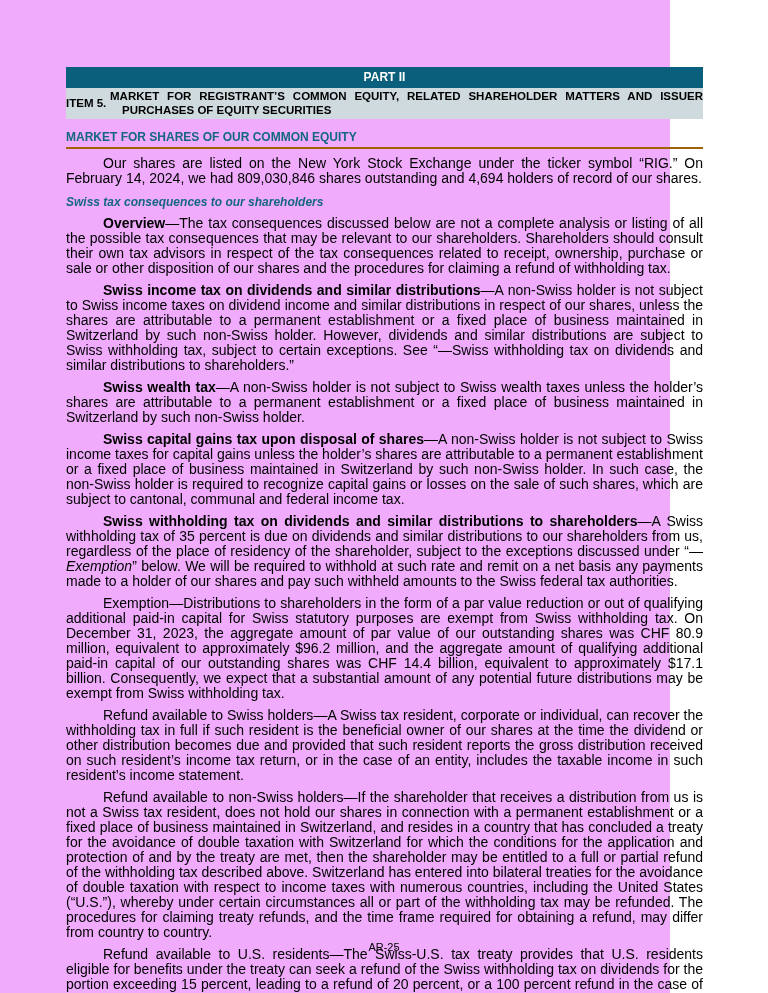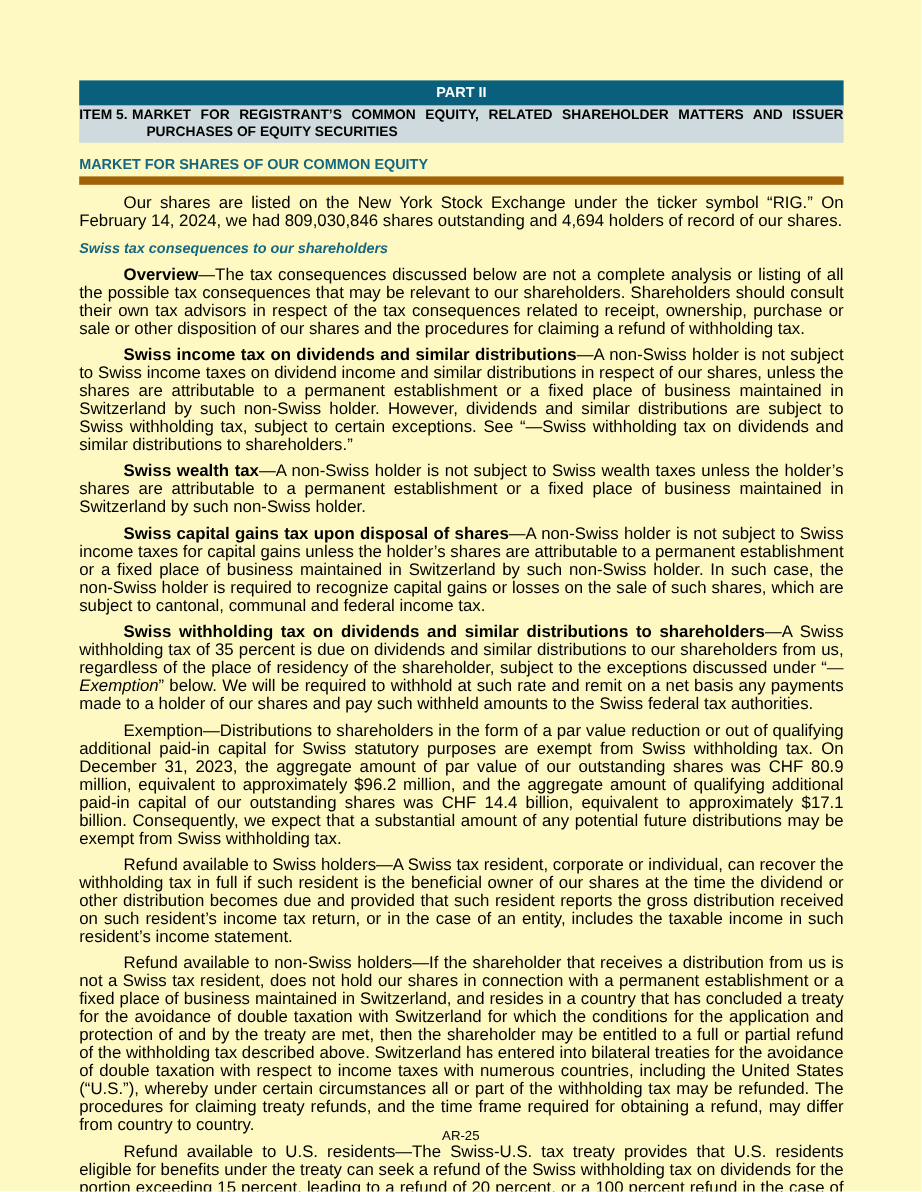--- a/index.html
+++ b/index.html
@@ -4,57 +4,58 @@
 <style>
   * { margin: 0; padding: 0; box-sizing: border-box; }
   html, body { background: #ffffff; }
   body {
     width: 768px; height: 993px;
     font-family: "Liberation Sans", sans-serif;
     color: #000000;
     position: relative;
     overflow: hidden;
   }
-  .page { position: relative; width: 768px; height: 993px; background: #fef9c3; }
+  .page { position: relative; width: 670px; height: 993px; background: #f0abfc; }
   .content { position: absolute; left: 66px; top: 67px; width: 637px; }
 
   .part-bar {
     background: #0A607C;
     color: #ffffff;
     font-weight: bold;
     font-size: 12px;
     text-align: center;
     height: 21px;
     line-height: 21px;
   }
   .item-bar {
     background: #CFDADF;
     color: #000000;
     font-weight: bold;
     font-size: 11.5px;
     display: flex;
     padding: 1px 0 2px 0;
     line-height: 14px;
+    align-items: center;
   }
   .item-label { flex: 0 0 44px; }
   .item-title { flex: 1 1 auto; }
   .item-title .line1 {
     display: block;
     text-align: justify;
     text-align-last: justify;
   }
   .item-title .line2 { display: block; padding-left: 12px; }
 
   h2.section-heading {
     color: #15677F;
     font-size: 12px;
     font-weight: bold;
     margin-top: 11px;
     padding-bottom: 3px;
-    border-bottom: 7px solid #a16207;
+    border-bottom: 2px solid #a16207;
   }
   h3.sub-heading {
     color: #15677F;
     font-size: 12px;
     font-weight: bold;
     font-style: italic;
     margin-top: 9px;
   }
   p.body-para {
     font-size: 14px;

